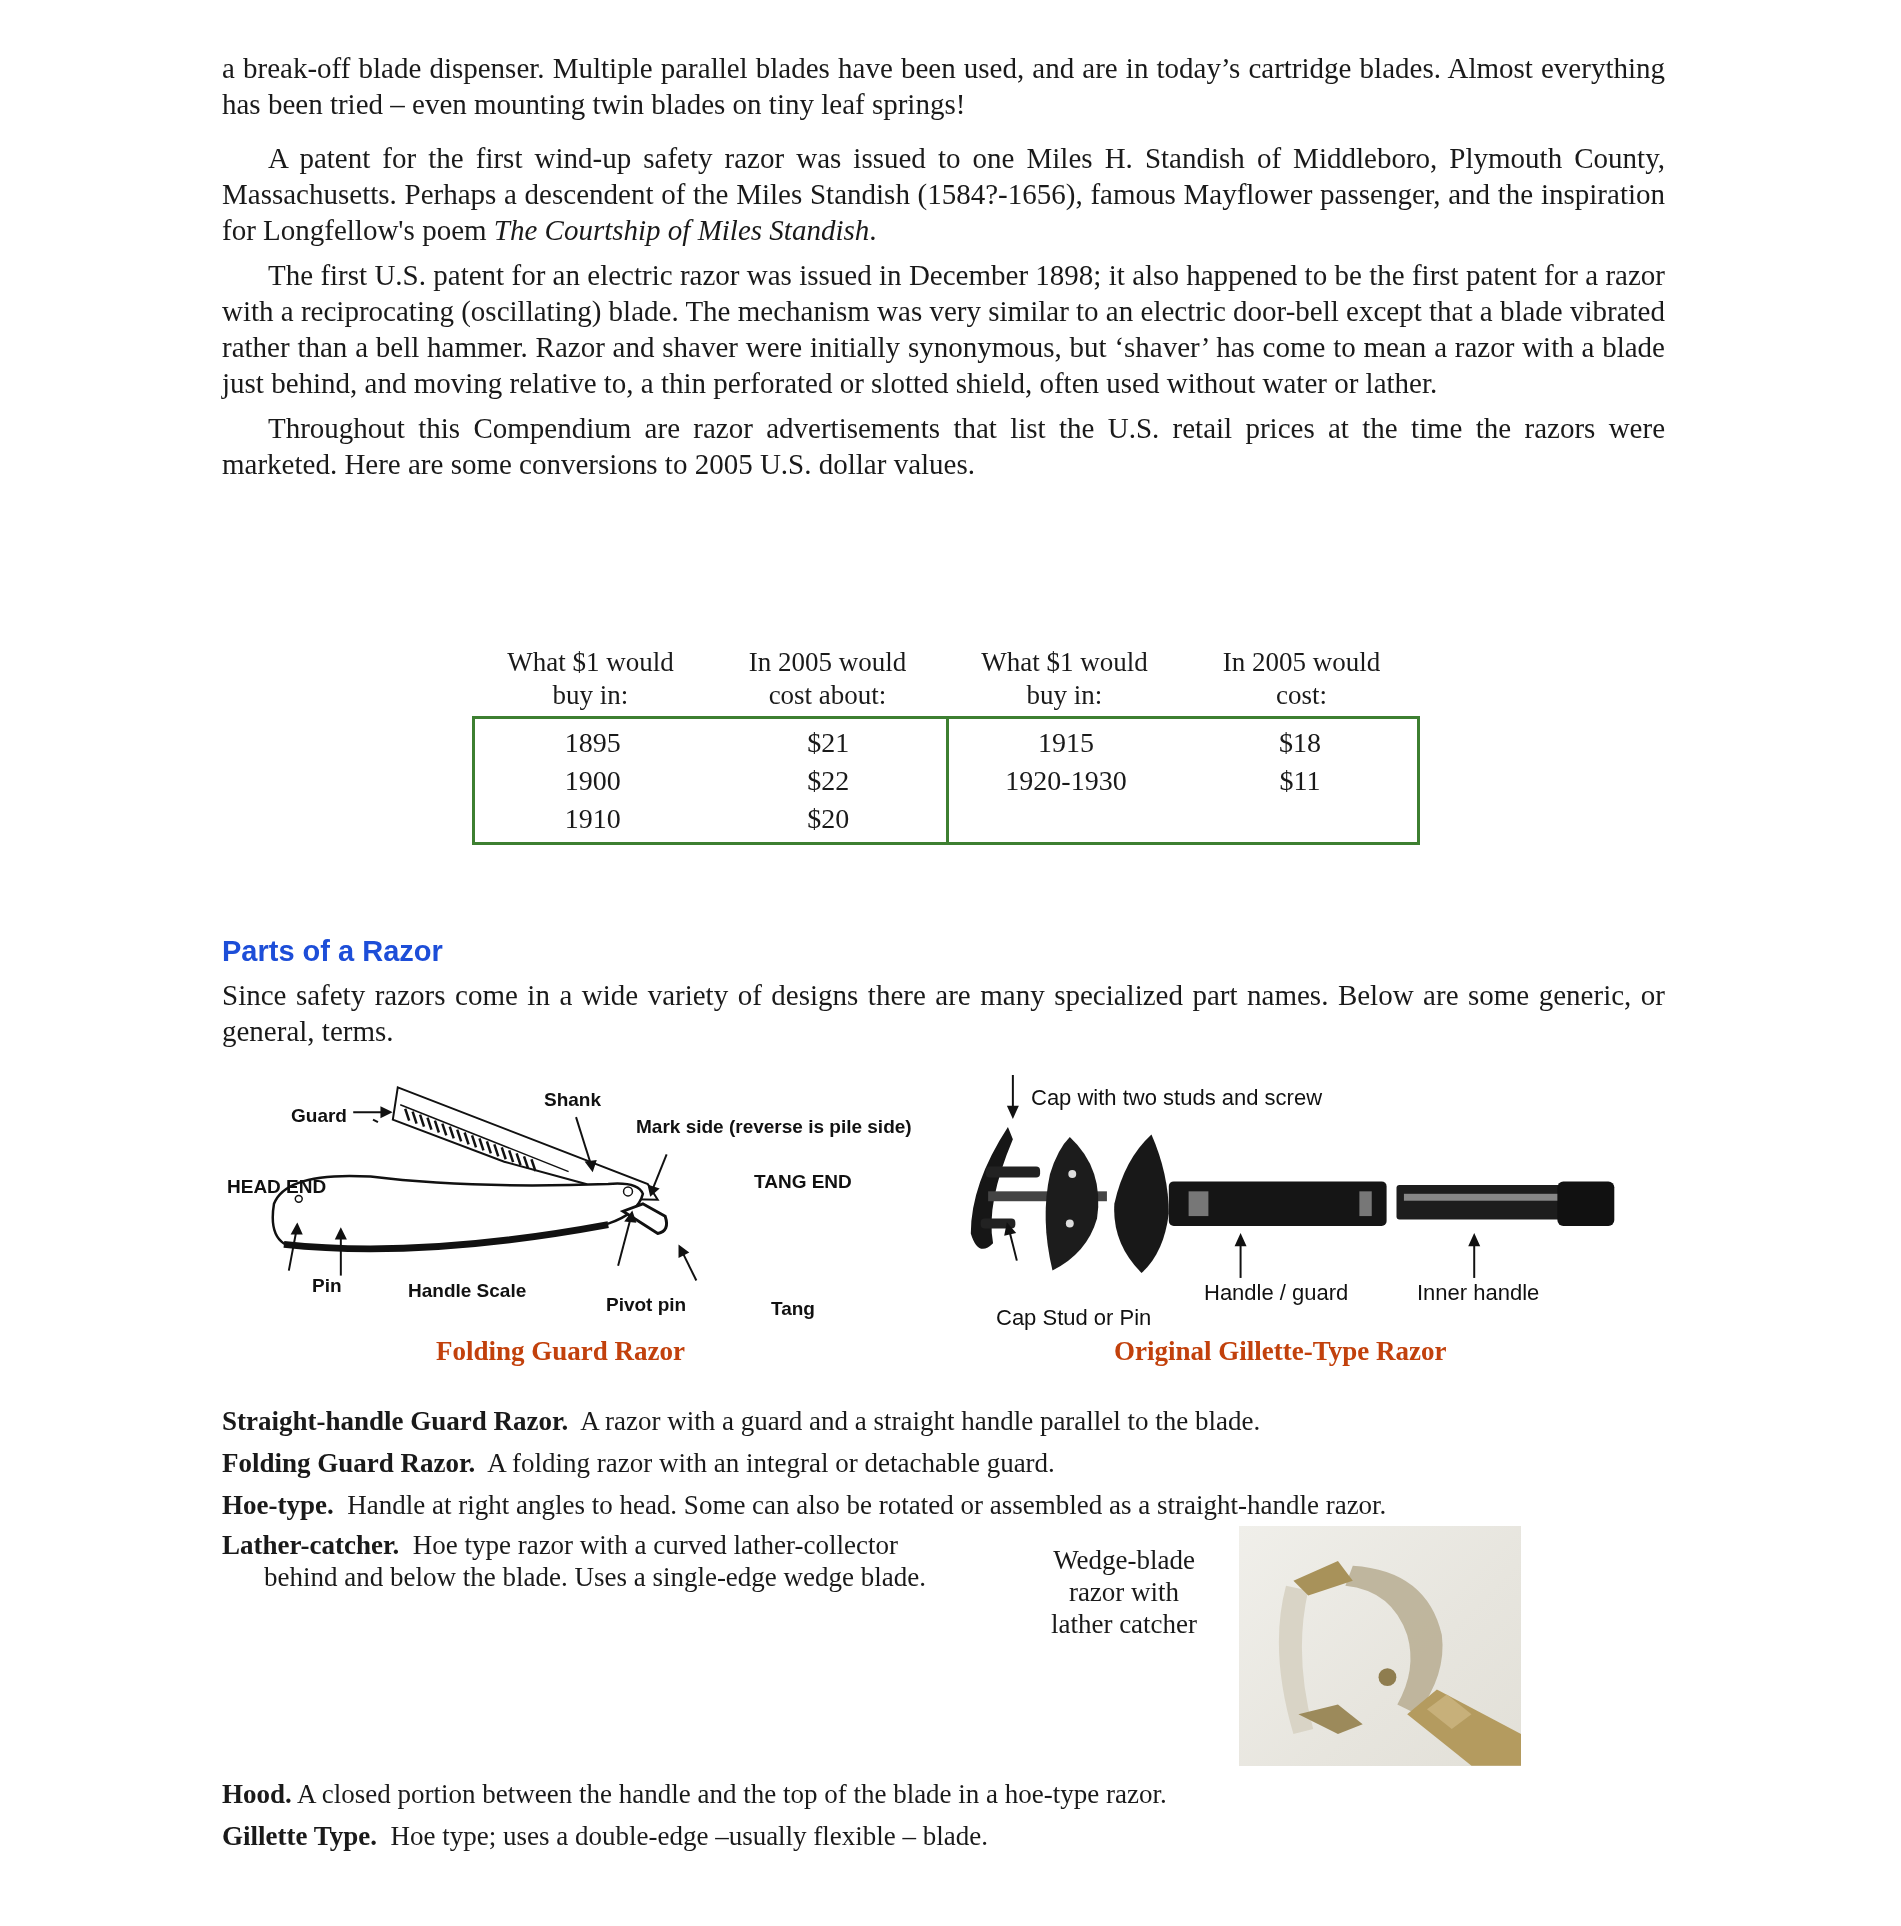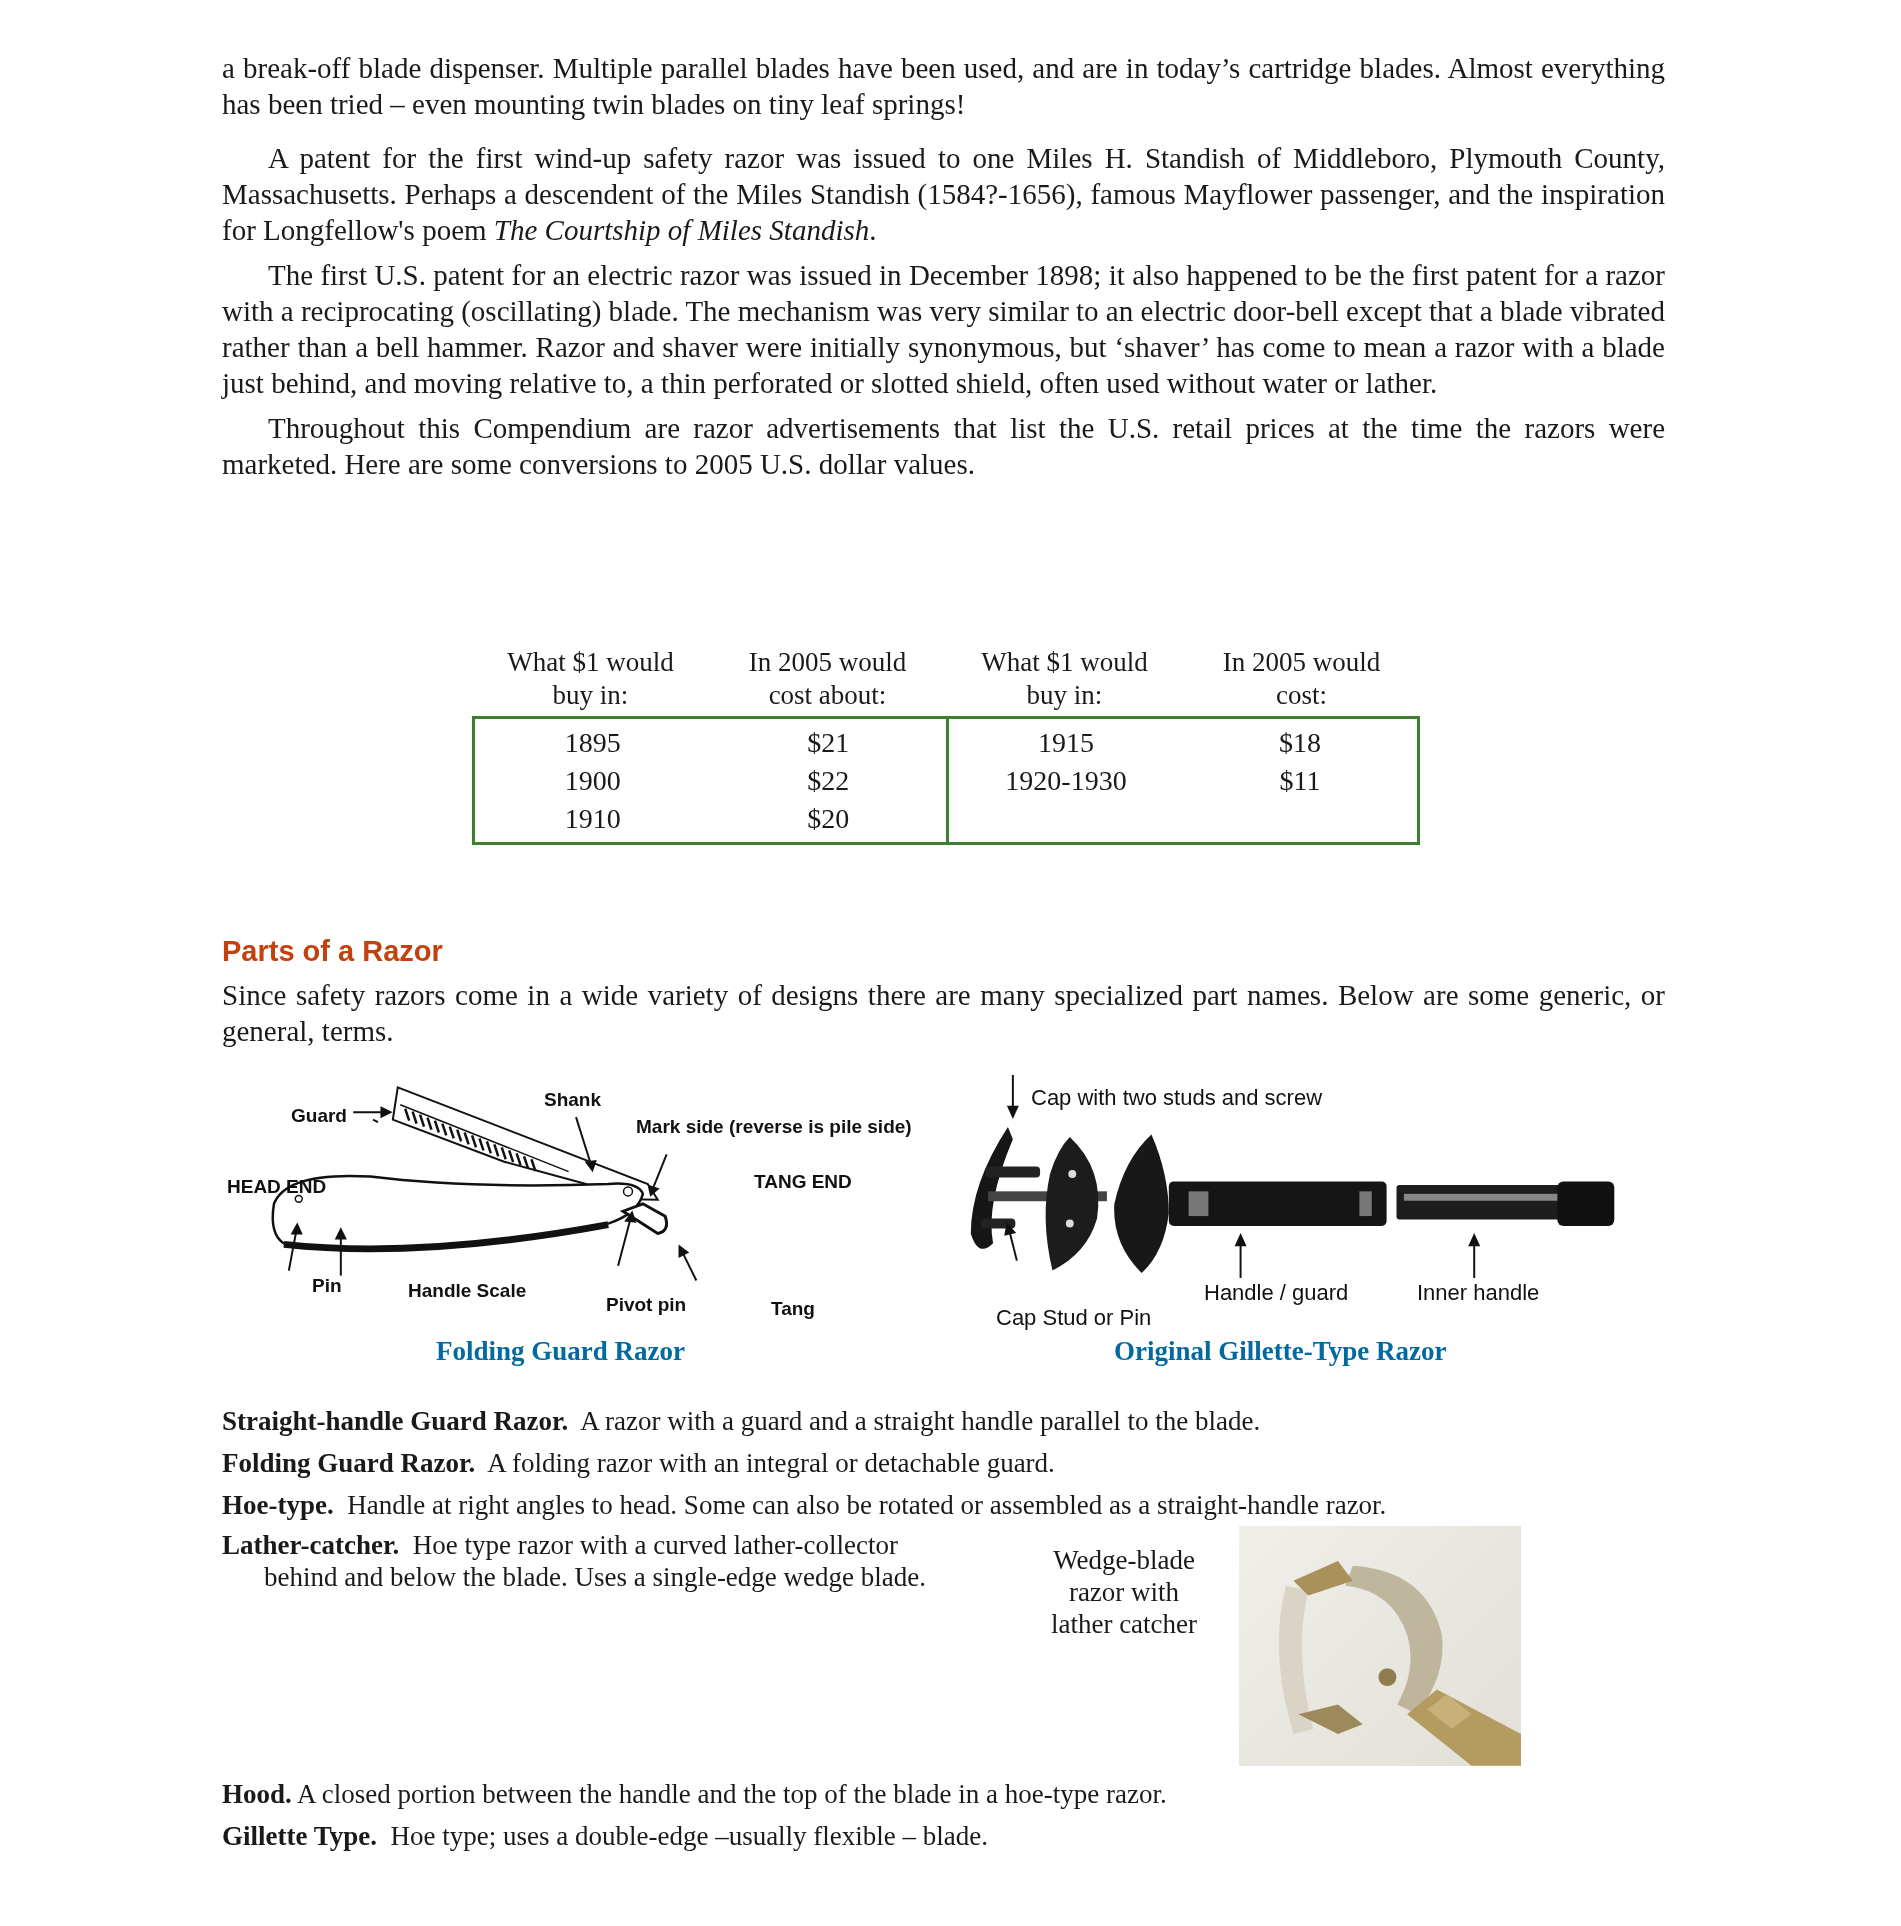--- a/index.html
+++ b/index.html
@@ -14,28 +14,28 @@
   .table-wrap { position:absolute; left:472px; top:646px; width:948px; }
   .thead { display:flex; }
   .thead .th { width:237px; text-align:center; font-size:27px; line-height:33px; }
   .tbox { display:flex; border:3.5px solid #3d7f31; margin-top:4px; height:123px; }
   .tbox .half { width:471px; display:flex; padding-top:5px; box-sizing:border-box; }
   .tbox .half + .half { border-left:3px solid #3d7f31; }
   .tbox .col { width:50%; text-align:center; font-size:28px; line-height:38px; }
   .tbox .col div { height:38px; }
 
   
-  .h2 { position:absolute; left:222px; top:934px; font-family:"Liberation Sans", "DejaVu Sans", sans-serif; font-weight:bold; font-size:29px; line-height:35px; color:#c2410c; }
+  .h2 { position:absolute; left:222px; top:934px; font-family:"Liberation Sans", "DejaVu Sans", sans-serif; font-weight:bold; font-size:29px; line-height:35px; color:#1d4ed8; }
   .intro { position:absolute; left:222px; top:977px; width:1443px; }
 
   
   .fig { position:absolute; }
   .diag-label { position:absolute; font-family:"Liberation Sans", "DejaVu Sans", sans-serif; font-size:19px; font-weight:bold; color:#111; white-space:nowrap; }
   .diag-label.reg { font-weight:normal; font-size:22px; }
-  .caption { position:absolute; font-weight:bold; font-size:27px; white-space:nowrap; color:#0369a1; }
+  .caption { position:absolute; font-weight:bold; font-size:27px; white-space:nowrap; color:#c2410c; }
 
   
   .defs { position:absolute; left:222px; top:1403px; width:1443px; }
   .def { font-size:27px; line-height:36px; margin-bottom:6px; white-space:nowrap; }
   .def b { font-weight:bold; }
   .def.hang .cont { display:block; padding-left:42px; line-height:32px; }
   .def.hang .first { line-height:32px; display:block; }
   .wedge-caption { position:absolute; left:1025px; top:1544px; width:198px; text-align:center; font-size:27px; line-height:32px; }
   .photo { position:absolute; left:1239px; top:1526px; width:282px; height:240px; background:linear-gradient(135deg,#f0efea 0%,#e7e5de 60%,#e2e0d8 100%); overflow:hidden; }
   .defs2 { position:absolute; left:222px; top:1776px; width:1443px; }

